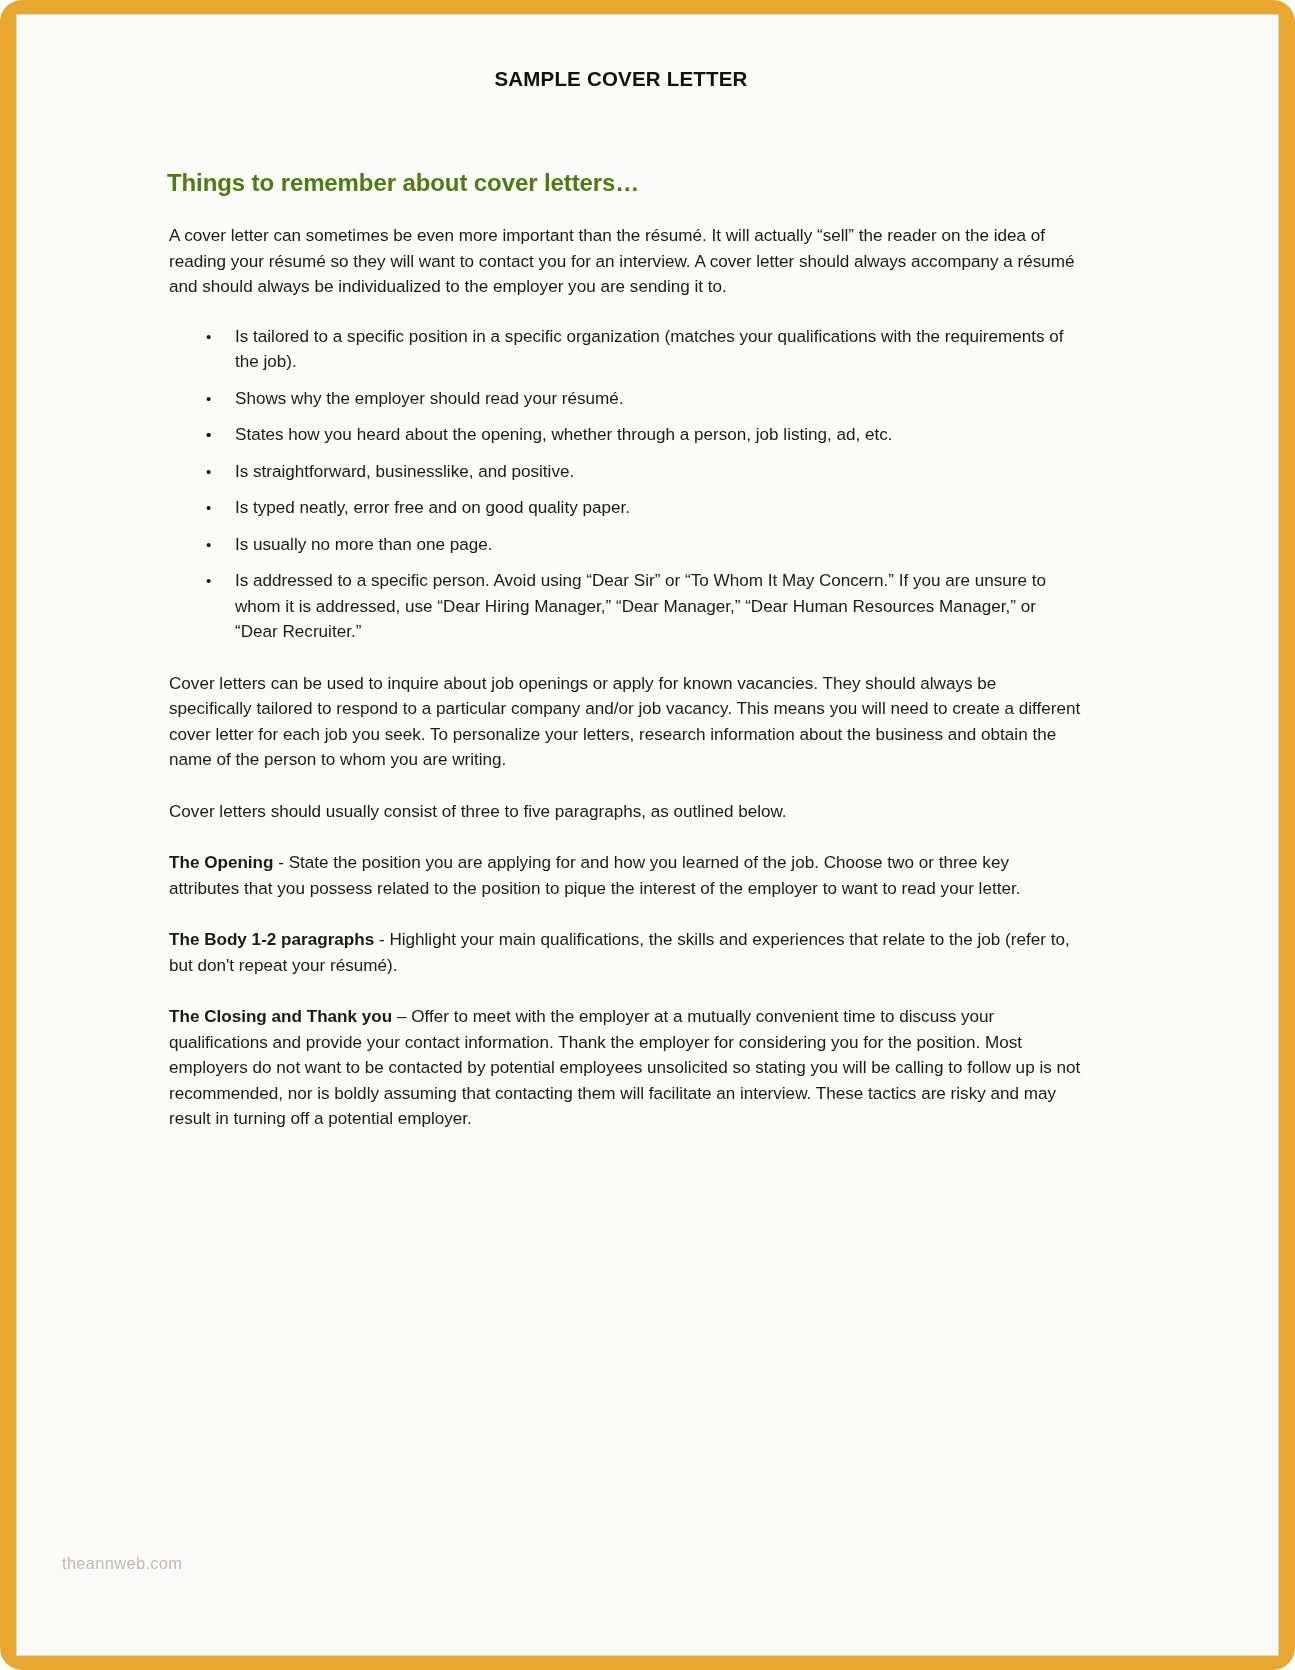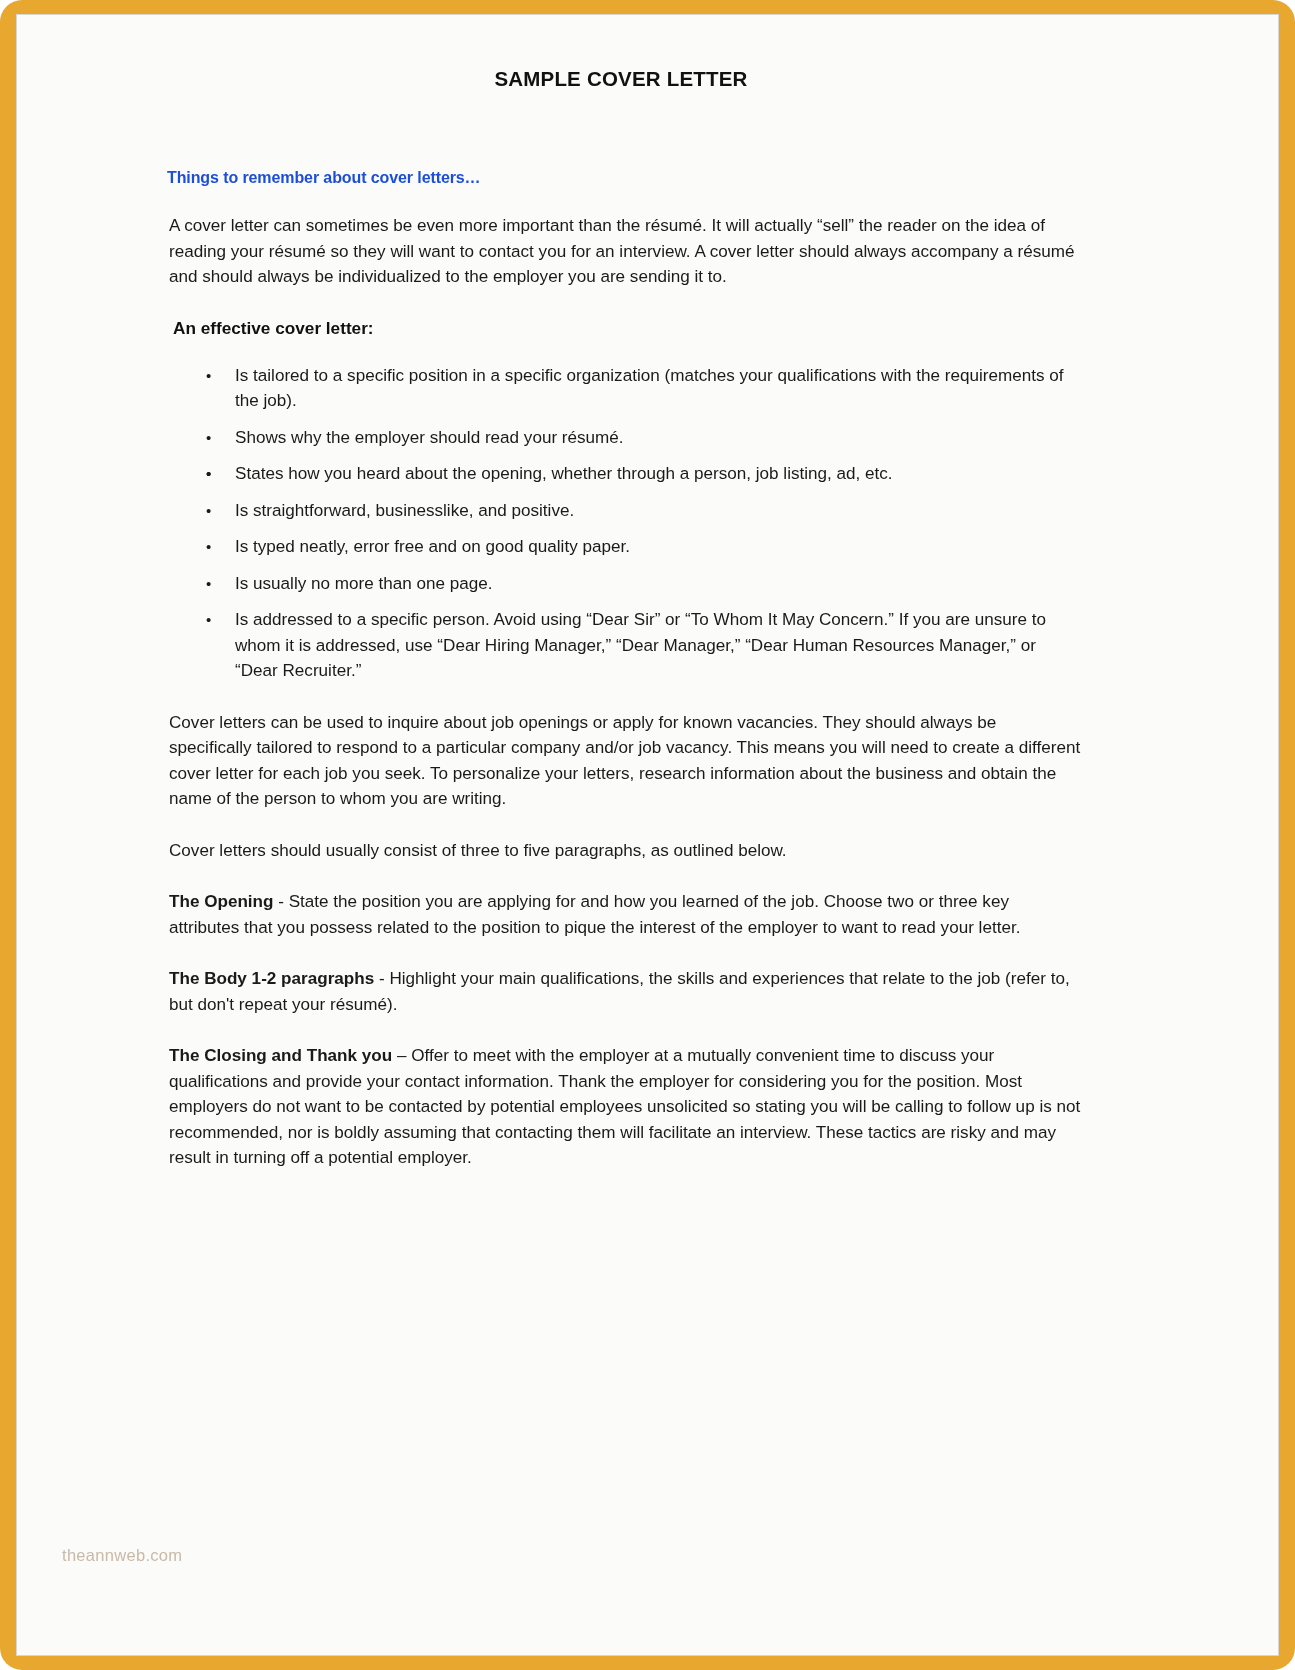--- a/index.html
+++ b/index.html
@@ -39,23 +39,23 @@
   .doc-title {
     text-align: center;
     font-size: 20.5px;
     font-weight: bold;
     color: #111111;
     letter-spacing: 0.2px;
     margin: 0 0 0 0;
     padding-left: 12px;
   }
   .section-heading {
-    font-size: 16px;
+    font-size: 24px;
     font-weight: bold;
-    color: #1d4ed8;
+    color: #4d7c0f;
     margin: 78px 0 0 18px;
     letter-spacing: -0.1px;
   }
   p.body-text {
     font-size: 17.1px;
     line-height: 25.5px;
     color: #1a1a1a;
     margin: 26px 0 0 20px;
     text-align: left;
   }
@@ -85,41 +85,40 @@
     font-size: 15px;
     line-height: 25.5px;
     color: #1a1a1a;
   }
   .lead {
     font-weight: bold;
   }
   .watermark {
     position: absolute;
     left: 45px;
-    bottom: 90px;
+    bottom: 82px;
     font-size: 16.5px;
     color: #c9b9a8;
     letter-spacing: 0.3px;
     margin-top: 32px;
   }
 </style>
 </head>
 <body>
 
 <div class="page">
   <div class="sheet">
     <div class="content">
 
       <div class="doc-title">SAMPLE COVER LETTER</div>
 
       <div class="section-heading">Things to remember about cover letters…</div>
 
       <p class="body-text">A cover letter can sometimes be even more important than the résumé. It will actually “sell” the reader on the idea of reading your résumé so they will want to contact you for an interview. A cover letter should always accompany a résumé and should always be individualized to the employer you are sending it to.</p>
 
-      <div class="sub-heading">An effective cover letter:</div>
 
       <ul class="bullets">
         <li>
           <span class="dot">•</span>
           <span>Is tailored to a specific position in a specific organization (matches your qualifications with the requirements of the job).</span>
         </li>
         <li>
           <span class="dot">•</span>
           <span>Shows why the employer should read your résumé.</span>
         </li>

